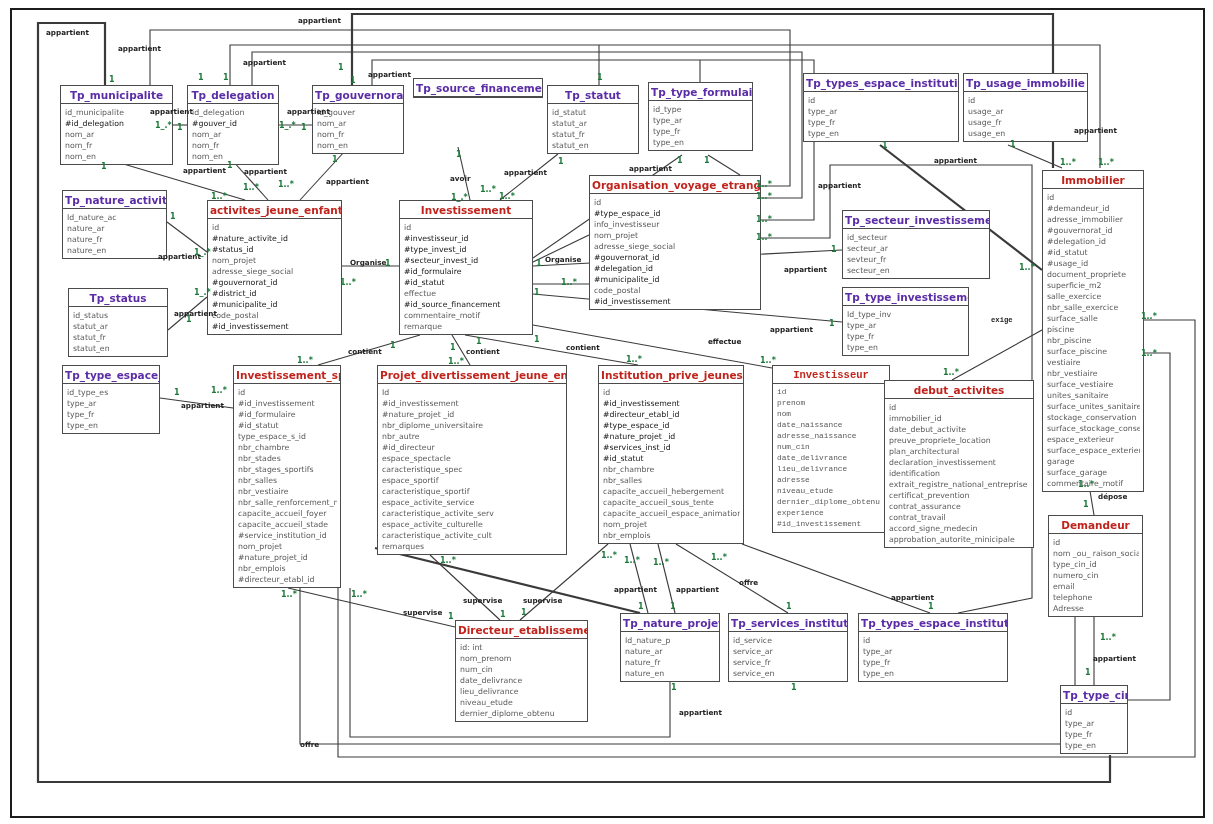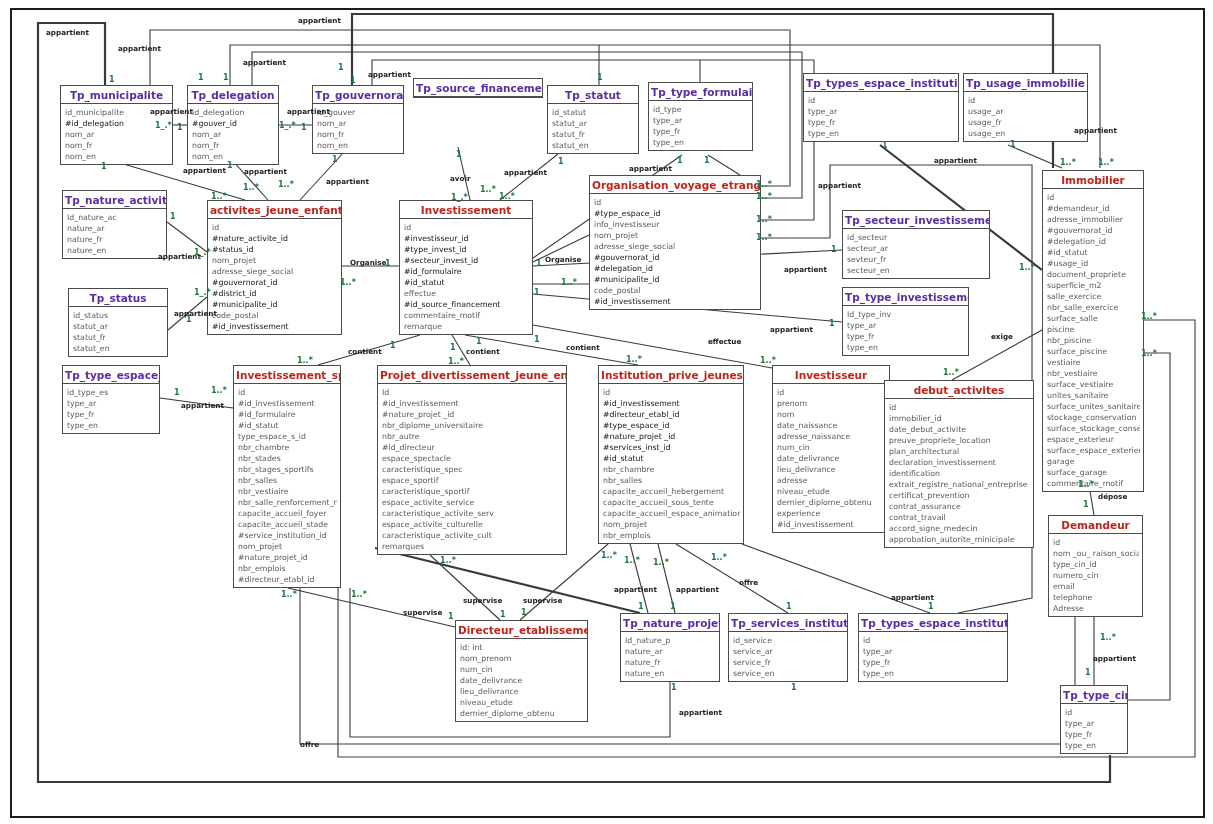--- a/index.html
+++ b/index.html
@@ -316,21 +316,21 @@
         <div class="attr fk">#id_statut</div>
         <div class="attr">nbr_chambre</div>
         <div class="attr">nbr_salles</div>
         <div class="attr">capacite_accueil_hebergement</div>
         <div class="attr">capacite_accueil_sous_tente</div>
         <div class="attr">capacite_accueil_espace_animation</div>
         <div class="attr">nom_projet</div>
         <div class="attr">nbr_emplois</div>
       </div>
     </div>
-    <div class="entity" style="left: 772px; top: 365px; width: 118px;">
+    <div class="entity" style="left: 772px; top: 365px; width: 118px; font-family: Liberation Mono, monospace;">
       <div class="etitle" style="color: rgb(192, 36, 28);">Investisseur</div>
       <div class="attrs">
         <div class="attr">id</div>
         <div class="attr">prenom</div>
         <div class="attr">nom</div>
         <div class="attr">date_naissance</div>
         <div class="attr">adresse_naissance</div>
         <div class="attr">num_cin</div>
         <div class="attr">date_delivrance</div>
         <div class="attr">lieu_delivrance</div>
@@ -437,21 +437,21 @@
     <div class="rel-label" style="left: 450px; top: 174px;">avoir</div>
     <div class="rel-label" style="left: 504px; top: 168px;">appartient</div>
     <div class="rel-label" style="left: 629px; top: 164px;">appartient</div>
     <div class="rel-label" style="left: 818px; top: 181px;">appartient</div>
     <div class="rel-label" style="left: 934px; top: 156px;">appartient</div>
     <div class="rel-label" style="left: 1074px; top: 126px;">appartient</div>
     <div class="rel-label" style="left: 350px; top: 258px;">Organise</div>
     <div class="rel-label" style="left: 545px; top: 255px;">Organise</div>
     <div class="rel-label" style="left: 784px; top: 265px;">appartient</div>
     <div class="rel-label" style="left: 770px; top: 325px;">appartient</div>
-    <div class="rel-label" style="left: 991px; top: 332px;">exige</div>
+    <div class="rel-label" style="left: 991px; top: 316px; font-family: Liberation Mono, monospace;">exige</div>
     <div class="rel-label" style="left: 348px; top: 347px;">contient</div>
     <div class="rel-label" style="left: 466px; top: 347px;">contient</div>
     <div class="rel-label" style="left: 566px; top: 343px;">contient</div>
     <div class="rel-label" style="left: 708px; top: 337px;">effectue</div>
     <div class="rel-label" style="left: 1098px; top: 492px;">dépose</div>
     <div class="rel-label" style="left: 403px; top: 608px;">supervise</div>
     <div class="rel-label" style="left: 463px; top: 596px;">supervise</div>
     <div class="rel-label" style="left: 523px; top: 596px;">supervise</div>
     <div class="rel-label" style="left: 614px; top: 585px;">appartient</div>
     <div class="rel-label" style="left: 676px; top: 585px;">appartient</div>

